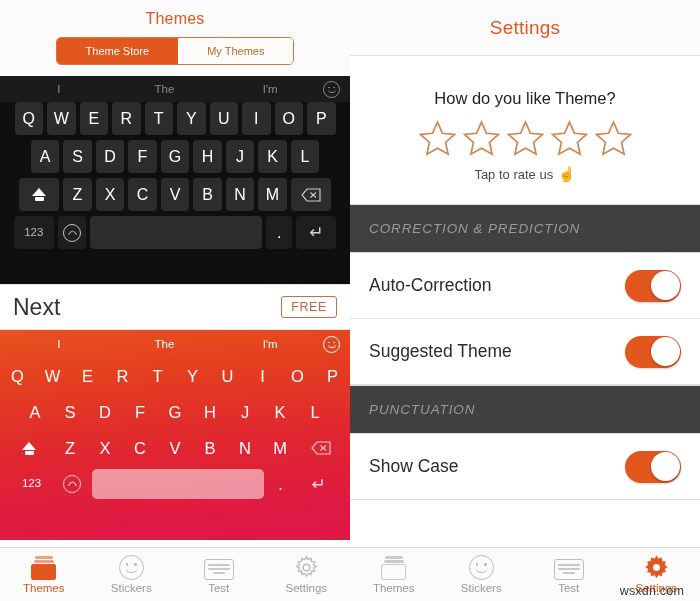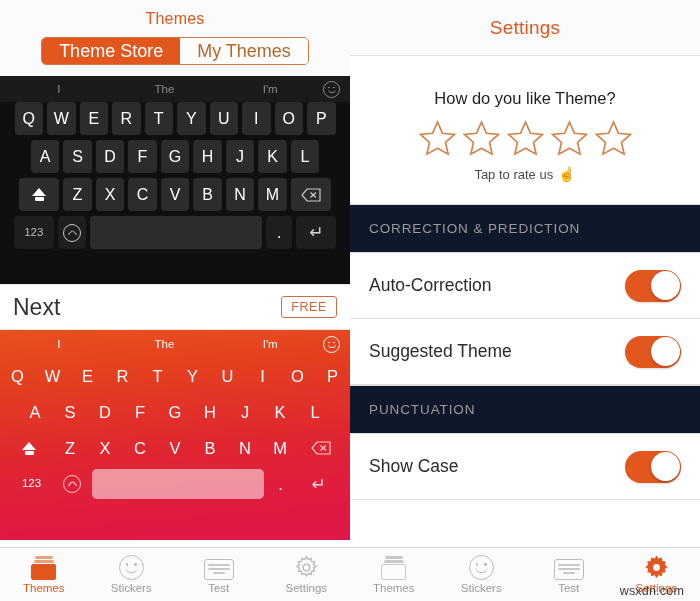--- a/index.html
+++ b/index.html
@@ -24,21 +24,21 @@
   .nav-title {
     font-size:16px; color:#E2571E; letter-spacing:.2px;
     line-height:18px; margin-bottom:9px;
   }
   .seg {
     display:flex; height:28px; border:1px solid #D4783F;
     border-radius:5px; overflow:hidden;
   }
   .seg-item {
     display:flex; align-items:center; justify-content:center;
-    padding:0 17px; font-size:18px; line-height:1;
+    padding:0 29px; font-size:11px; line-height:1;
   }
   .seg-item.active { background:#E2571E; color:#ffffff; }
   .seg-item.inactive { background:#fdfcfa; color:#B5682F; }
 
   
   .kb { position:relative; width:350px; overflow:hidden; }
   .kb-dark { background:#0f0f0f; height:208px; }
   .sugg {
     display:flex; align-items:center; height:26px;
     padding:0 6px; position:relative;
@@ -141,23 +141,23 @@
     display:flex; flex-direction:column; align-items:center;
     background:#ffffff;
   }
   .rate-q { font-size:16.5px; color:#222222; margin-bottom:12px; }
   .stars { display:flex; gap:7px; margin-bottom:10px; }
   .star { width:37px; height:36px; display:block; }
   .rate-cta {
     font-size:13px; color:#4a4a4a; display:flex; align-items:center; gap:5px;
   }
   .sect-head {
-    background:#0f172a; height:49px; display:flex; align-items:center;
+    background:#404040; height:49px; display:flex; align-items:center;
     padding:0 19px; font-size:13.5px; color:#9a9a9a; letter-spacing:.9px;
-    flex:0 0 auto; border-top:1px solid #dcdcdc; border-bottom:1px solid #dcdcdc;
+    flex:0 0 auto; border-top:1px solid #dcdcdc; border-bottom:1px solid #dcdcdc;font-style:italic;
   }
   .set-row {
     height:66px; background:#ffffff; display:flex; align-items:center;
     justify-content:space-between; padding:12px 19px;
     border-bottom:1px solid #e0e0e0; flex:0 0 auto;
   }
   .set-label { font-size:17.5px; color:#2b2b2b; }
   .toggle {
     width:56px; height:32px; border-radius:16px; background:#E2571E;
     position:relative; flex:0 0 auto;

